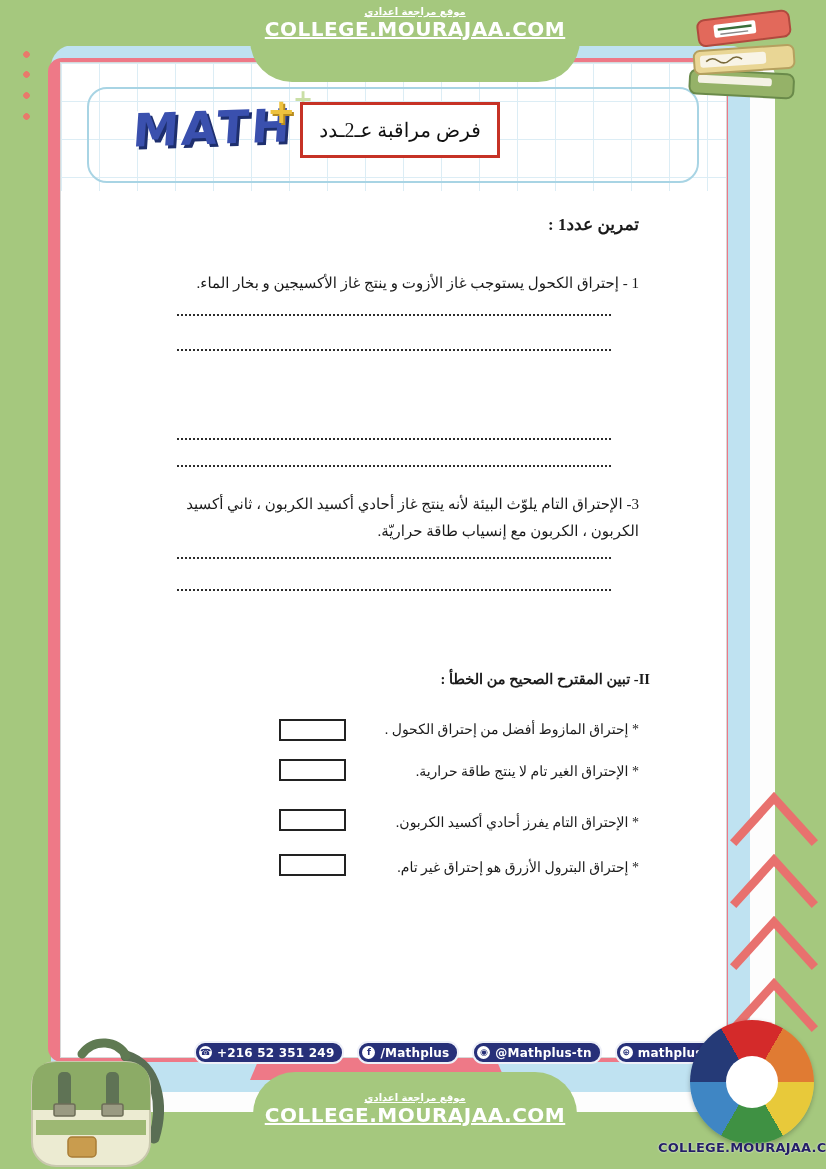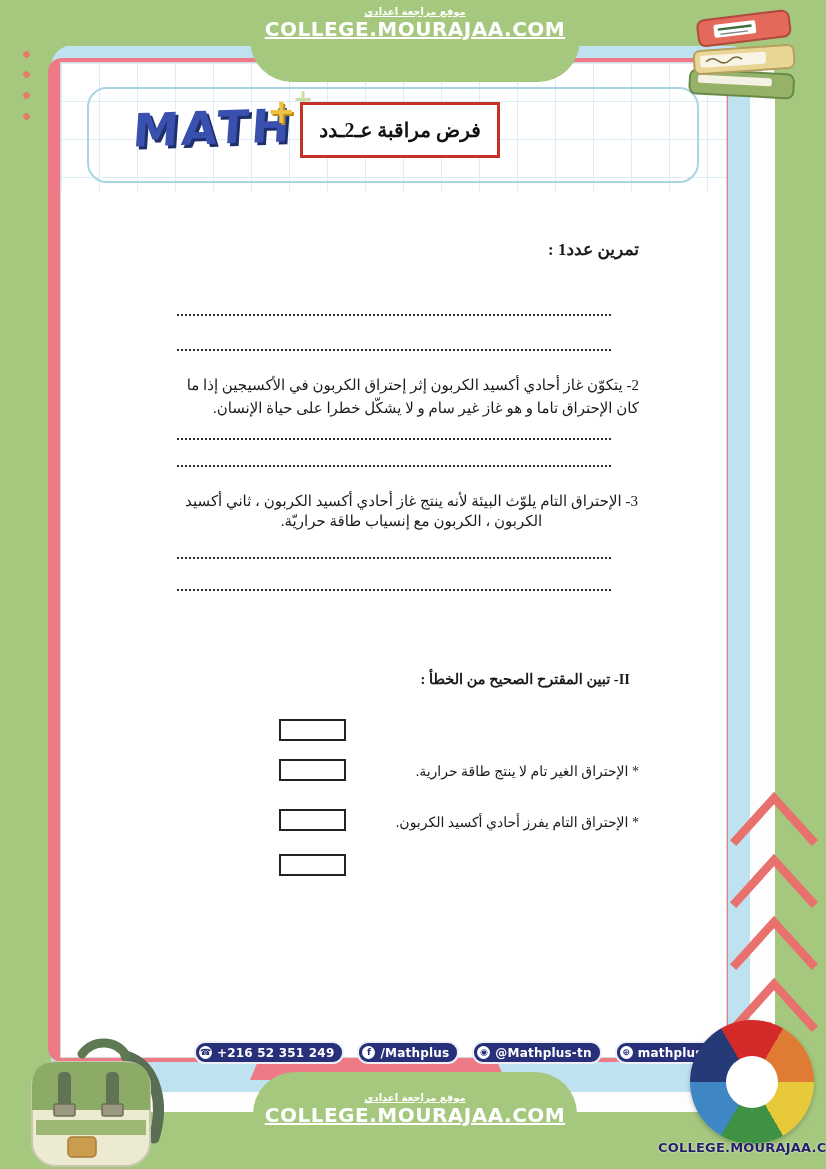--- a/index.html
+++ b/index.html
@@ -27,33 +27,33 @@
   .header-box{position:absolute;left:26px;top:24px;width:612px;height:96px;border:2.5px solid #a8d4e4;
          border-radius:20px;box-sizing:border-box;}
   .math-logo{position:absolute;left:44px;top:12px;font-weight:bold;font-size:46px;color:#3a50ae;
          letter-spacing:3px;transform:skewX(-6deg) rotate(-2deg);
          text-shadow:3px 3px 0 #1e2f6e,-1.5px -1.5px 0 #fff,1.5px -1.5px 0 #fff,-1.5px 1.5px 0 #fff,2px 2px 0 #fff;}
   .math-plus{position:absolute;left:178px;top:2px;font-size:34px;font-weight:bold;color:#eec23e;
          text-shadow:2px 2px 0 #b88c1e;}
   .math-plus2{position:absolute;left:204px;top:-4px;font-size:24px;font-weight:bold;color:#cadfa6;}
   .title-box{position:absolute;left:211px;top:13px;width:200px;height:56px;border:3px solid #c63226;
          background:#fff;display:flex;align-items:center;justify-content:center;direction:rtl;
-         font-family:"Liberation Serif","DejaVu Serif",serif;font-weight:bold;font-size:20px;color:#111;
+         font-family:"Liberation Serif","DejaVu Serif",serif;font-weight:normal;font-size:20px;color:#111;
          box-sizing:border-box;}
   
   .ar{position:absolute;direction:rtl;text-align:right;color:#1b1b1b;
       font-family:"Liberation Serif","DejaVu Serif",serif;}
-  .ex-heading{top:151px;right:87px;font-size:17px;font-weight:bold;margin-top:25px;}
+  .ex-heading{top:151px;right:87px;font-size:17px;font-weight:bold;}
   .instr{top:183px;right:87px;font-size:13.5px;}
   .item-1{top:211px;right:87px;font-size:15px;}
   .item-2{top:311px;right:87px;width:468px;font-size:15px;line-height:22.5px;}
-  .item-3{top:428px;right:87px;width:455px;font-size:15px;line-height:20px;text-align:center;}
+  .item-3{top:428px;right:87px;width:455px;font-size:15px;line-height:27px;}
   .dotline{position:absolute;right:115px;width:434px;height:2px;border-bottom:2.5px dotted #2c2c2c;}
   .dl1{top:249px;} .dl2{top:284px;} .dl3{top:373px;} .dl4{top:400px;} .dl5{top:492px;} .dl6{top:524px;}
-  .sec2-heading{top:608px;right:96px;font-size:14.5px;font-weight:600;}
+  .sec2-heading{top:608px;right:76px;font-size:14.5px;font-weight:600;}
   .stmt{font-size:14px;}
   .s1{top:658px;right:87px;} .s2{top:700px;right:87px;margin-left:8px;} .s3{top:751px;right:87px;text-align:right;} .s4{top:796px;right:87px;}
   .checkbox{position:absolute;left:218px;width:67px;height:22px;border:2px solid #222;background:#fff;
             box-sizing:border-box;}
   .cb1{top:656px;} .cb2{top:696px;} .cb3{top:746px;} .cb4{top:791px;}
   
   .badges{position:absolute;left:133px;top:978px;display:flex;gap:13px;}
   .badge{height:19px;display:flex;align-items:center;gap:5px;background:#273079;border:2px solid #eef0f8;
          border-radius:11px;padding:0 8px 0 3px;box-sizing:content-box;}
   .badge-icon{width:13px;height:13px;border-radius:50%;background:#fff;color:#273079;font-size:9px;
@@ -101,41 +101,43 @@
 
     <div class="header-box">
       <div class="math-logo">MATH</div>
       <div class="math-plus">+</div>
       <div class="math-plus2">+</div>
       <div class="title-box">فرض مراقبة عـ2ـدد</div>
     </div>
 
     <div class="ar ex-heading">تمرين عدد1 :</div>
 
+    <div class="ar item-1">1 - إحتراق الكحول يستوجب غاز الأزوت و ينتج غاز الأكسيجين و بخار الماء.</div>
     <div class="dotline dl1"></div>
     <div class="dotline dl2"></div>
 
-    <div class="ar item-2">2- يتكوّن غاز أحادي أكسيد الكربون إثر إحتراق الكربون في الأكسيجين إذا ما كان الإحتراق تاما و هو غاز غير سام و لا يشكّل خطرا على حياة الإنسان.</div>
     <div class="dotline dl3"></div>
     <div class="dotline dl4"></div>
 
     <div class="ar item-3">3- الإحتراق التام يلوّث البيئة لأنه ينتج غاز أحادي أكسيد الكربون ، ثاني أكسيد الكربون ، الكربون مع إنسياب طاقة حراريّة.</div>
     <div class="dotline dl5"></div>
     <div class="dotline dl6"></div>
 
     <div class="ar sec2-heading">II- تبين المقترح الصحيح من الخطأ :</div>
 
+    <div class="ar stmt s1">* إحتراق المازوط أفضل من إحتراق الكحول .</div>
     <div class="checkbox cb1"></div>
 
     <div class="ar stmt s2">* الإحتراق الغير تام لا ينتج طاقة حرارية.</div>
     <div class="checkbox cb2"></div>
 
     <div class="ar stmt s3">* الإحتراق التام يفرز أحادي أكسيد الكربون.</div>
     <div class="checkbox cb3"></div>
 
+    <div class="ar stmt s4">* إحتراق البترول الأزرق هو إحتراق غير تام.</div>
     <div class="checkbox cb4"></div>
 
     <div class="badges">
       <div class="badge">
         <span class="badge-icon">☎</span>
         <span class="badge-label">+216 52 351 249</span>
       </div>
       <div class="badge">
         <span class="badge-icon">f</span>
         <span class="badge-label">/Mathplus</span>

